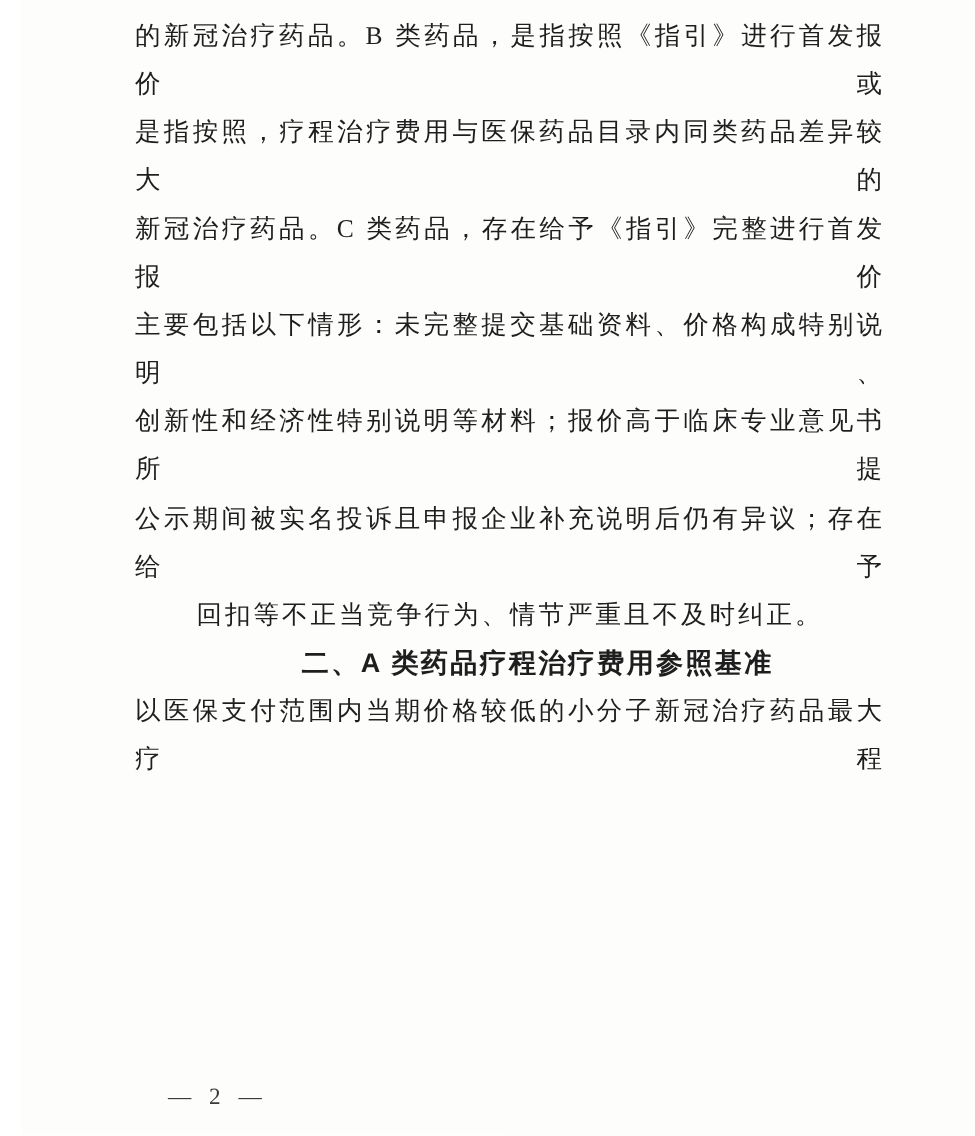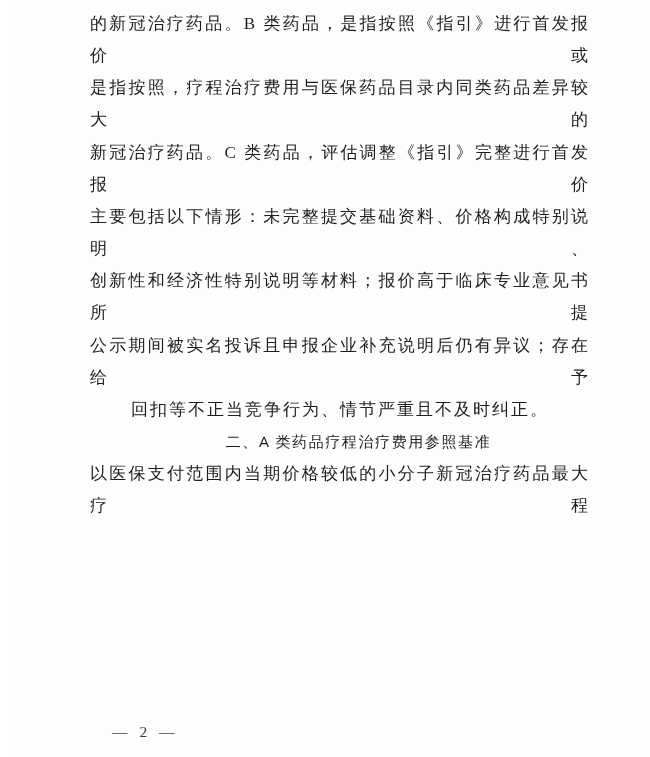--- a/index.html
+++ b/index.html
@@ -35,43 +35,43 @@
   .just {
     text-align: justify;
     text-align-last: justify;
     text-justify: inter-character;
   }
   .indent {
     text-indent: 37px;
   }
   .heading {
     font-family: "Liberation Sans", "DejaVu Sans", sans-serif;
-    font-weight: normal;
-    font-size: 15px;
+    font-weight: bold;
+    font-size: 18px;
     letter-spacing: 1.6px;
     text-indent: 37px;
   }
   .page-footer {
     position: absolute;
     top: 723px;
     left: 98px;
     font-size: 15.5px;
     letter-spacing: 1px;
     word-spacing: 6px;
     color: #3a3a3a;
   }
 </style>
 </head>
 <body>
 
 <div class="doc-page">
   <main class="doc-body">
     <p class="ln just">的新冠治疗药品。B 类药品，是指按照《指引》进行首发报价或</p>
     <p class="ln just">是指按照，疗程治疗费用与医保药品目录内同类药品差异较大的</p>
-    <p class="ln just">新冠治疗药品。C 类药品，评估调整《指引》完整进行首发报价</p>
+    <p class="ln just">新冠治疗药品。C 类药品，存在给予《指引》完整进行首发报价</p>
     <p class="ln just">主要包括以下情形：未完整提交基础资料、价格构成特别说明、</p>
     <p class="ln just">创新性和经济性特别说明等材料；报价高于临床专业意见书所提</p>
     <p class="ln just">公示期间被实名投诉且申报企业补充说明后仍有异议；存在给予</p>
     <p class="ln">回扣等不正当竞争行为、情节严重且不及时纠正。</p>
     <p class="ln heading">二、A 类药品疗程治疗费用参照基准</p>
     <p class="ln just">以医保支付范围内当期价格较低的小分子新冠治疗药品最大疗程</p>
 
   </main>
 
   <footer class="page-footer">

